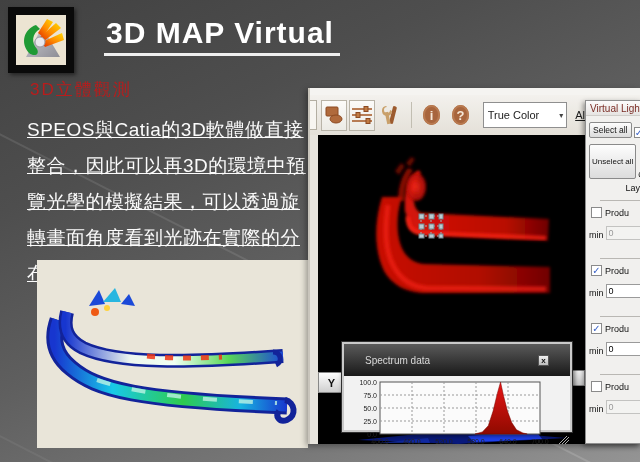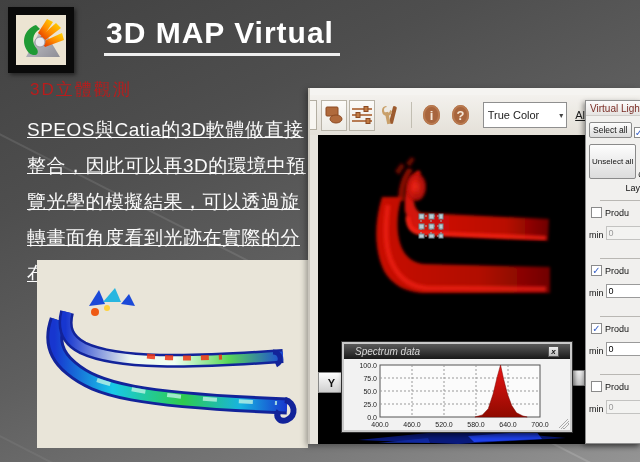--- a/index.html
+++ b/index.html
@@ -54,22 +54,22 @@
   
   .ybandL { position:absolute; left:0px; top:237px; width:27px; height:21px;
             background:linear-gradient(#fdfdfd,#cfcfcf); color:#111; font-size:11px; font-weight:bold;
             display:flex; align-items:center; justify-content:center; border:1px solid #888; }
   .ybandR { position:absolute; right:0px; top:235px; width:14px; height:16px;
             background:linear-gradient(#fdfdfd,#cfcfcf); border:1px solid #888; }
 
   
   .spec { position:absolute; left:24px; top:207px; width:230px; height:90px; background:#f2f2f2;
           border:2px solid #c9c9c9; outline:1px solid #303030; box-shadow:2px 3px 6px rgba(0,0,0,.7); }
-  .spec-title { height:15px; background:linear-gradient(#5a5a5a,#191919); color:#d9d9d9; font-size:10px;
-                display:flex; align-items:center; padding:0 11px;font-style:italic; }
+  .spec-title { height:32px; background:linear-gradient(#5a5a5a,#191919); color:#d9d9d9; font-size:10px;
+                display:flex; align-items:center; padding:0 21px; }
   .spec-title span { flex:1; }
   .spec-close { width:11px; height:11px; background:linear-gradient(#efefef,#bdbdbd); border:1px solid #555;
                 color:#111; font-size:8px; line-height:9px; text-align:center; font-weight:bold; }
   .spec-body { position:relative; height:71px; }
   .grip { position:absolute; right:1px; bottom:1px; width:10px; height:10px;
           background:linear-gradient(135deg,transparent 40%,#aaa 40%,#aaa 45%,transparent 45%,transparent 55%,#aaa 55%,#aaa 60%,transparent 60%,transparent 70%,#aaa 70%,#aaa 75%,transparent 75%); }
 
   
   .panel { position:absolute; left:275px; top:12px; width:57px; height:344px; background:#f1f0ee;
            border:1px solid #8f8f8f; border-right:none; box-shadow:-2px 2px 5px rgba(0,0,0,.4);

